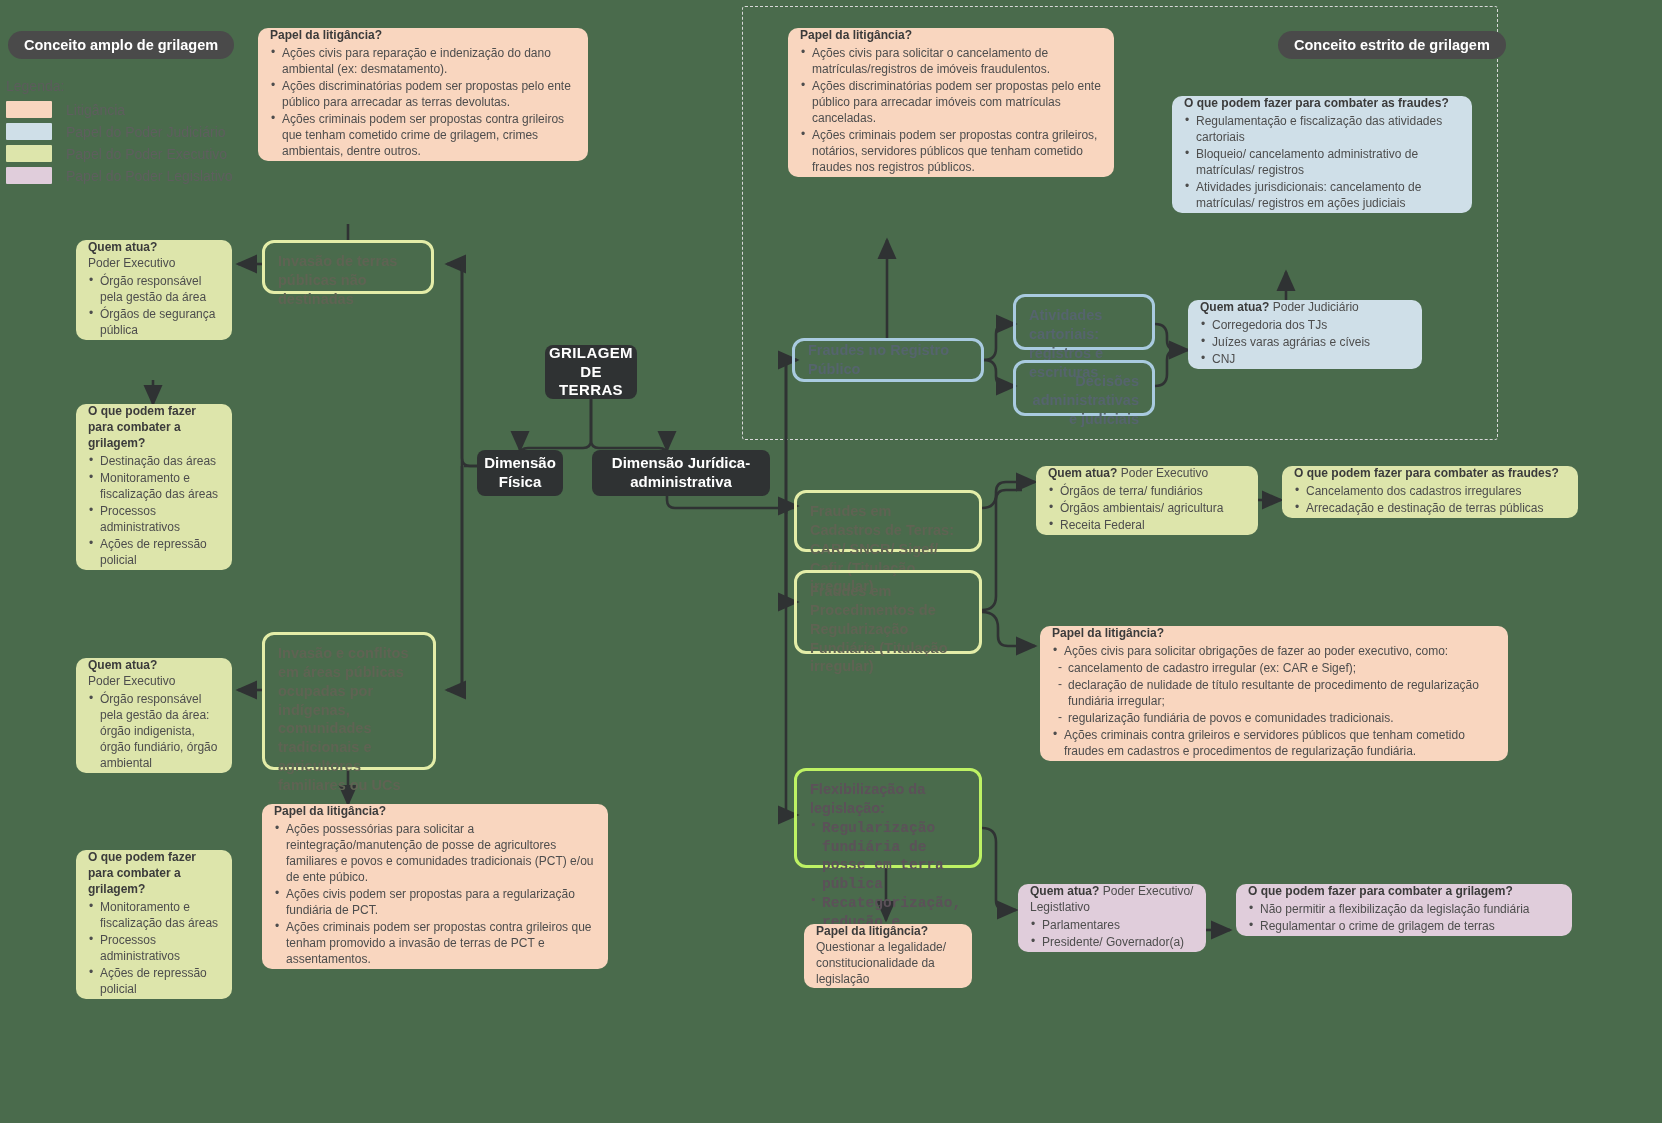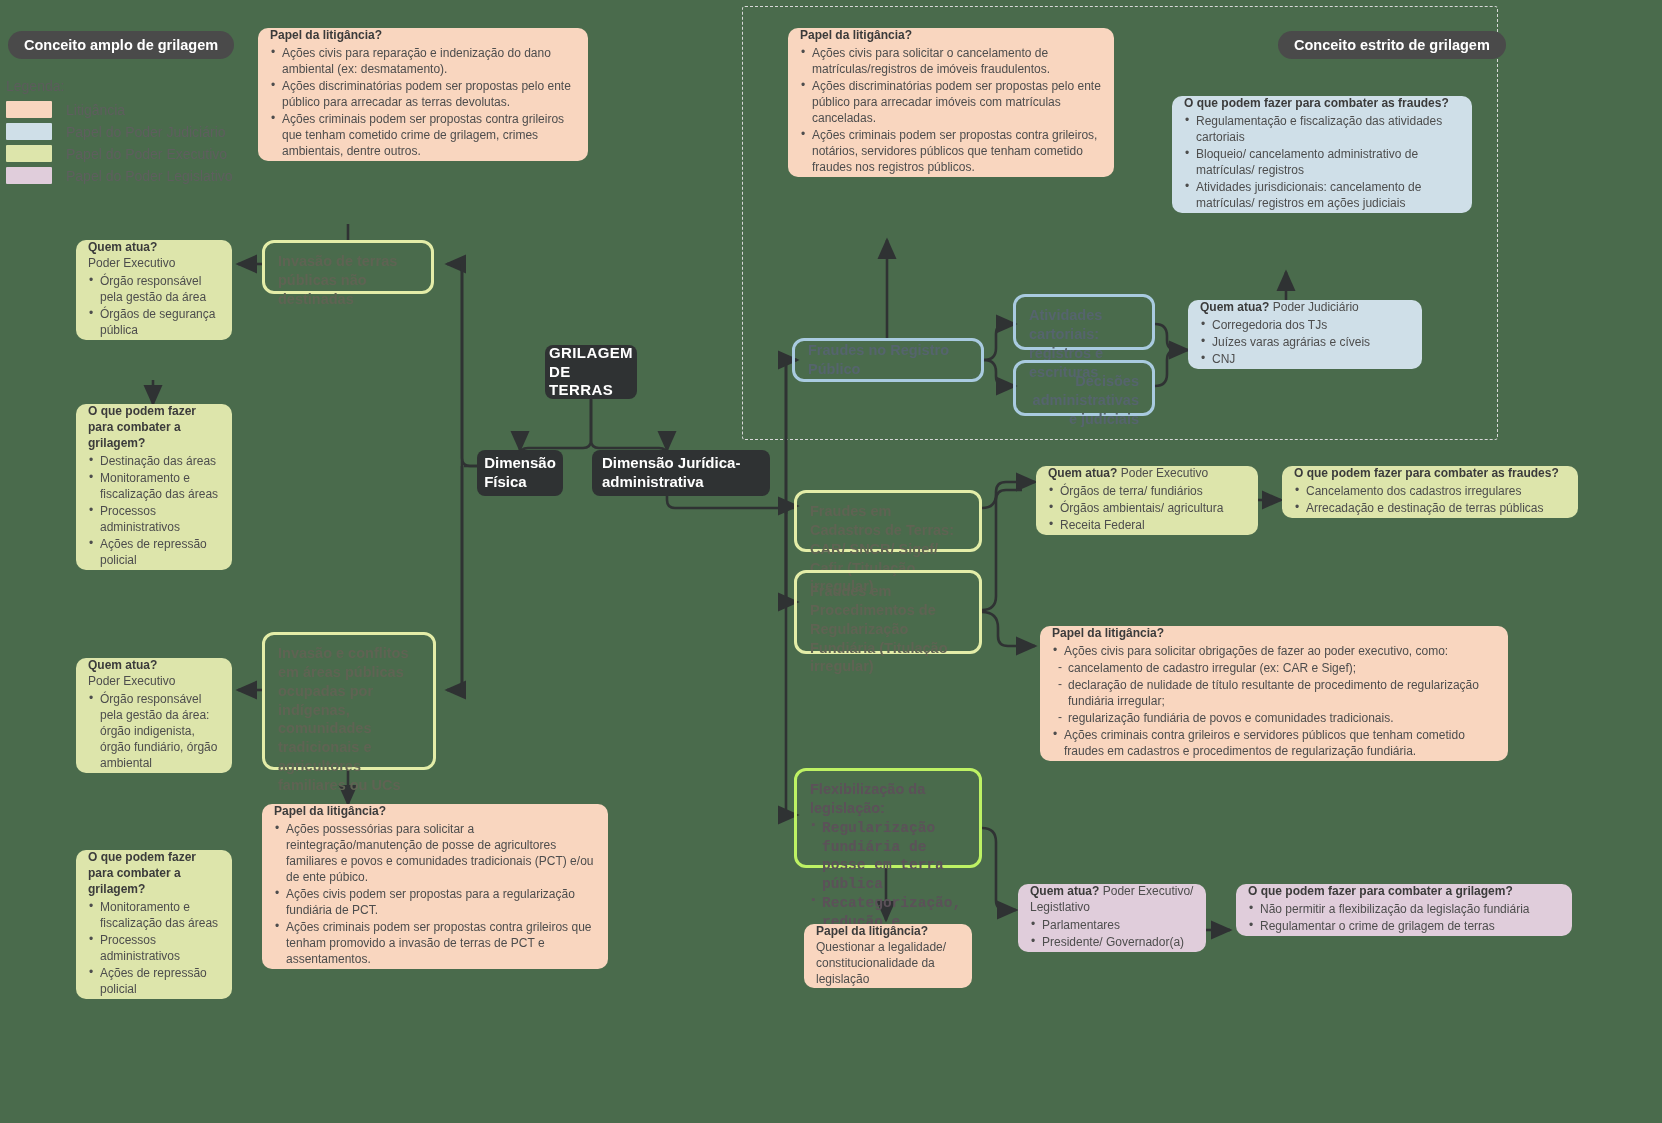--- a/index.html
+++ b/index.html
@@ -35,21 +35,21 @@
   .stage.exe-o{border:3px solid #e4eda8;color:#5f6353;}
   .stage.jud-o{border:3px solid #a9cbe0;color:#55646d;}
   .stage.leg-o{border:3px solid #bef264;color:#5c5159;}
   .stage ul{margin:1px 0 0 0;padding:0;list-style:none;}
   .stage ul li{position:relative;padding-left:12px;font-family:Liberation Mono, monospace;}
   .stage ul li:before{content:"▪";position:absolute;left:0;top:-1px;font-size:11px;}
 
   
   .dark{position:absolute;box-sizing:border-box;background:#2f3233;color:#fff;
         border-radius:8px;display:flex;align-items:center;justify-content:center;
-        text-align:left;font-weight:bold;font-size:15px;line-height:1.25;padding:6px 10px;}
+        text-align:center;font-weight:bold;font-size:15px;line-height:1.25;padding:6px 10px;}
   .dark.caps{letter-spacing:.4px;}
 
   
   .pill{position:absolute;background:#4a4a4a;color:#fff;border-radius:16px;
         padding:6px 16px;font-weight:bold;font-size:14.5px;white-space:nowrap;}
 
   
   .legend{position:absolute;font-size:14px;color:#585858;}
   .legend .ttl{margin-bottom:7px;color:#5c5c5c;}
   .legend .row{display:flex;align-items:center;margin-bottom:5px;}

